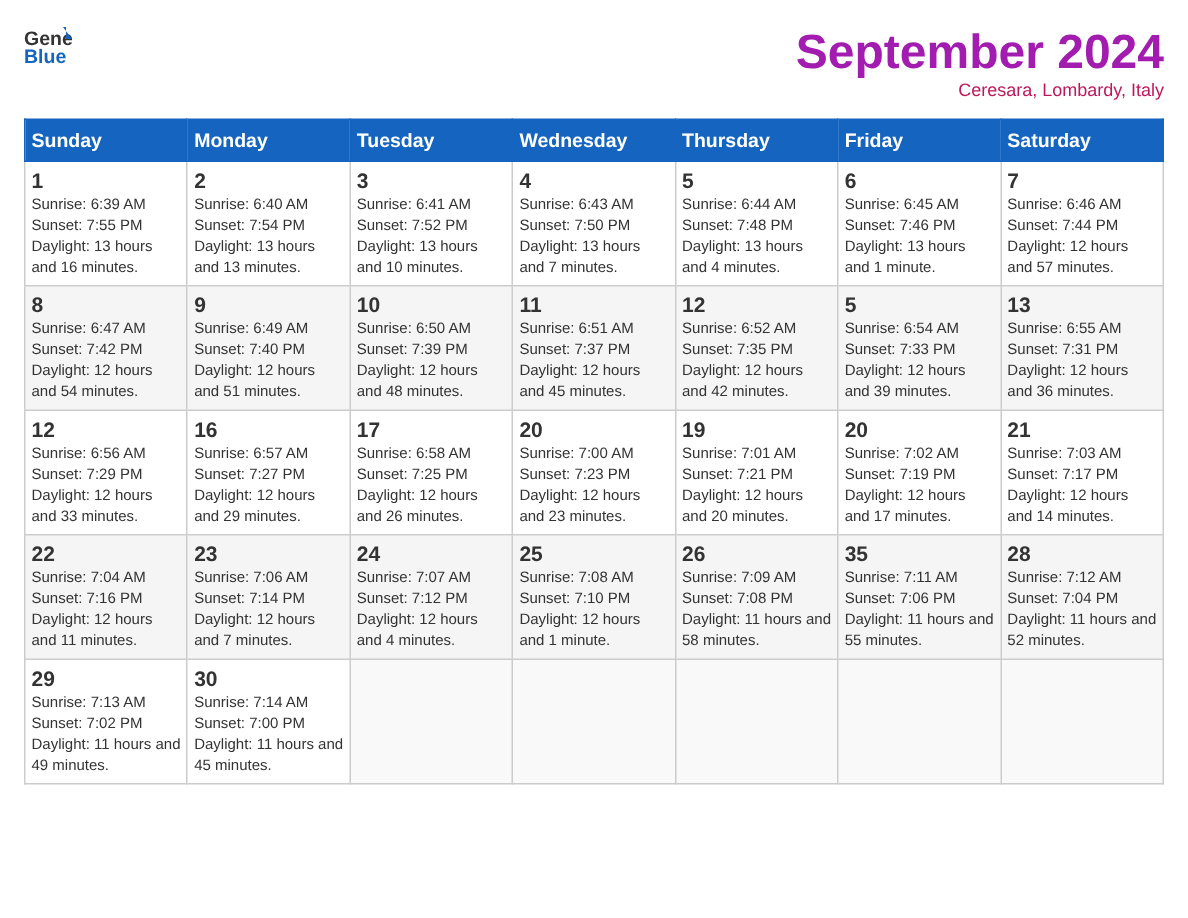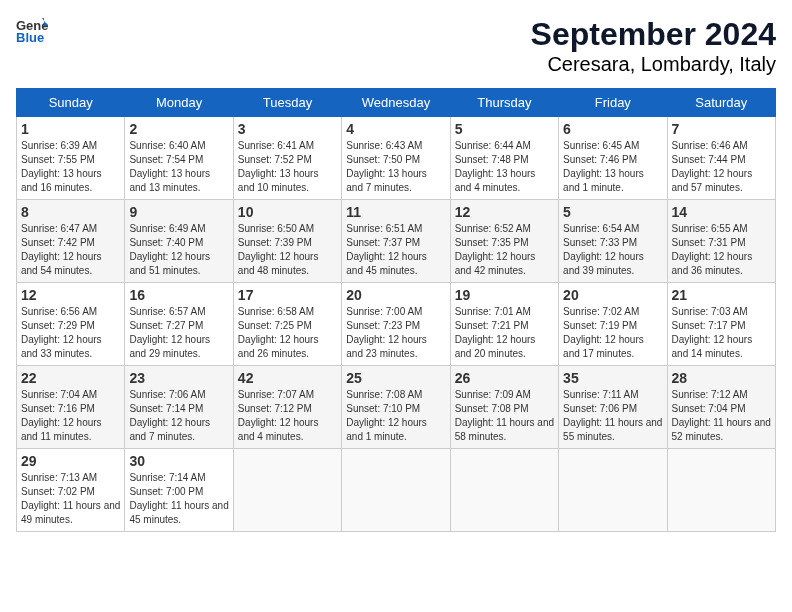--- a/index.html
+++ b/index.html
@@ -24,38 +24,38 @@
     .logo-icon {
       width: 32px;
       height: 28px;
     }
     .title-block {
       text-align: right;
     }
     .month-year {
       font-size: 32px;
       font-weight: bold;
-      color: #0f172a;
+      color: #a21caf;
     }
     .location {
-      font-size: 20px;
-      color: #000000;
+      font-size: 12px;
+      color: #be185d;
     }
     table {
       width: 100%;
       border-collapse: collapse;
       font-size: 11px;
     }
     thead th {
       background: #1565c0;
       color: #fff;
       padding: 6px 4px;
-      text-align: center;
+      text-align: left;
       font-size: 13px;
-      font-weight: normal;
+      font-weight: bold;
       border: 1px solid #1565c0;
     }
     tbody td {
       border: 1px solid #ccc;
       vertical-align: top;
       padding: 4px;
       width: calc(100% / 7);
       min-height: 80px;
       background: #fff;
     }
@@ -130,21 +130,21 @@
         <td><span class="day-num">9</span>
 <span class="day-info">Sunrise: 6:49 AM<br>Sunset: 7:40 PM<br>Daylight: 12 hours and 51 minutes.</span></td>
         <td><span class="day-num">10</span>
 <span class="day-info">Sunrise: 6:50 AM<br>Sunset: 7:39 PM<br>Daylight: 12 hours and 48 minutes.</span></td>
         <td><span class="day-num">11</span>
 <span class="day-info">Sunrise: 6:51 AM<br>Sunset: 7:37 PM<br>Daylight: 12 hours and 45 minutes.</span></td>
         <td><span class="day-num">12</span>
 <span class="day-info">Sunrise: 6:52 AM<br>Sunset: 7:35 PM<br>Daylight: 12 hours and 42 minutes.</span></td>
         <td><span class="day-num">5</span>
 <span class="day-info">Sunrise: 6:54 AM<br>Sunset: 7:33 PM<br>Daylight: 12 hours and 39 minutes.</span></td>
-        <td><span class="day-num">14</span>
+        <td><span class="day-num">13</span>
 <span class="day-info">Sunrise: 6:55 AM<br>Sunset: 7:31 PM<br>Daylight: 12 hours and 36 minutes.</span></td>
       </tr>
       <tr>
         <td><span class="day-num">12</span>
 <span class="day-info">Sunrise: 6:56 AM<br>Sunset: 7:29 PM<br>Daylight: 12 hours and 33 minutes.</span></td>
         <td><span class="day-num">16</span>
 <span class="day-info">Sunrise: 6:57 AM<br>Sunset: 7:27 PM<br>Daylight: 12 hours and 29 minutes.</span></td>
         <td><span class="day-num">17</span>
 <span class="day-info">Sunrise: 6:58 AM<br>Sunset: 7:25 PM<br>Daylight: 12 hours and 26 minutes.</span></td>
         <td><span class="day-num">20</span>
@@ -154,21 +154,21 @@
         <td><span class="day-num">20</span>
 <span class="day-info">Sunrise: 7:02 AM<br>Sunset: 7:19 PM<br>Daylight: 12 hours and 17 minutes.</span></td>
         <td><span class="day-num">21</span>
 <span class="day-info">Sunrise: 7:03 AM<br>Sunset: 7:17 PM<br>Daylight: 12 hours and 14 minutes.</span></td>
       </tr>
       <tr>
         <td><span class="day-num">22</span>
 <span class="day-info">Sunrise: 7:04 AM<br>Sunset: 7:16 PM<br>Daylight: 12 hours and 11 minutes.</span></td>
         <td><span class="day-num">23</span>
 <span class="day-info">Sunrise: 7:06 AM<br>Sunset: 7:14 PM<br>Daylight: 12 hours and 7 minutes.</span></td>
-        <td><span class="day-num">42</span>
+        <td><span class="day-num">24</span>
 <span class="day-info">Sunrise: 7:07 AM<br>Sunset: 7:12 PM<br>Daylight: 12 hours and 4 minutes.</span></td>
         <td><span class="day-num">25</span>
 <span class="day-info">Sunrise: 7:08 AM<br>Sunset: 7:10 PM<br>Daylight: 12 hours and 1 minute.</span></td>
         <td><span class="day-num">26</span>
 <span class="day-info">Sunrise: 7:09 AM<br>Sunset: 7:08 PM<br>Daylight: 11 hours and 58 minutes.</span></td>
         <td><span class="day-num">35</span>
 <span class="day-info">Sunrise: 7:11 AM<br>Sunset: 7:06 PM<br>Daylight: 11 hours and 55 minutes.</span></td>
         <td><span class="day-num">28</span>
 <span class="day-info">Sunrise: 7:12 AM<br>Sunset: 7:04 PM<br>Daylight: 11 hours and 52 minutes.</span></td>
       </tr>

